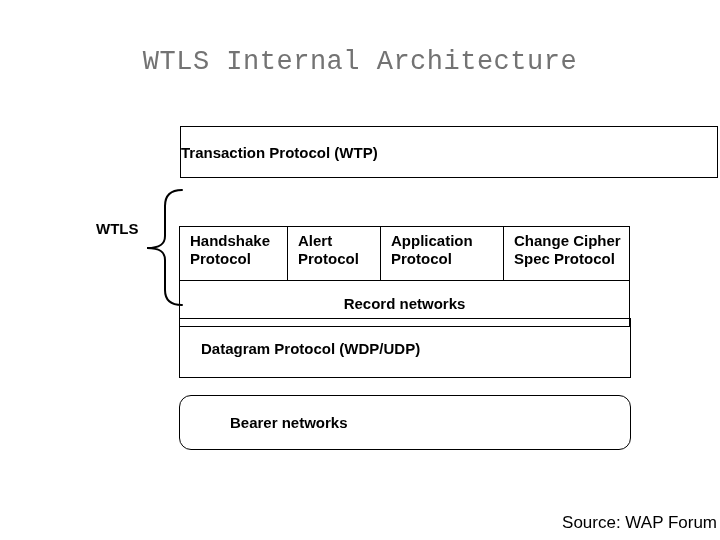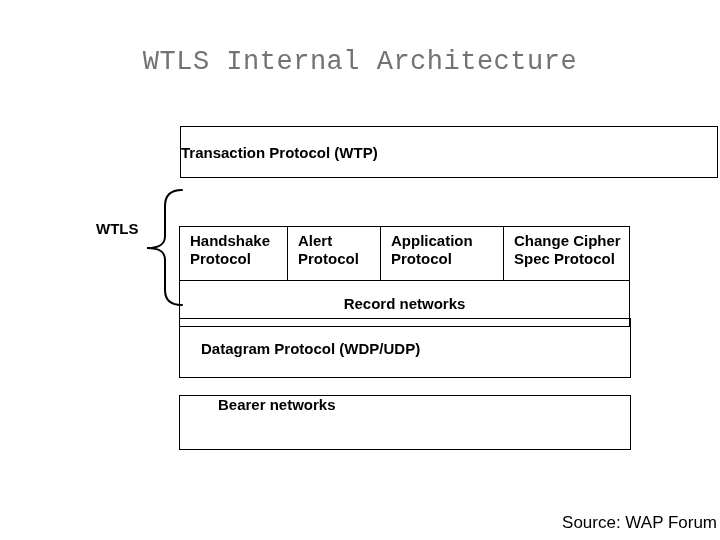--- a/index.html
+++ b/index.html
@@ -56,22 +56,23 @@
     flex:1;
     display:flex; align-items:center; justify-content:center;
   }
   .box-datagram {
     left:179px; top:318px; width:452px; height:60px;
     display:flex; align-items:center;
     padding-left:21px;
   }
   .box-bearer {
     left:179px; top:395px; width:452px; height:55px;
-    display:flex; 
-    padding-left:38px;
+    display:flex; align-items:center;
+    padding-left:50px;
+    border-radius:12px;
   }
   .wtls-label {
     position:absolute;
     left:96px; top:220px;
     font-weight:bold;
     font-size:15px;
   }
   .brace {
     position:absolute;
     left:140px; top:184px;

